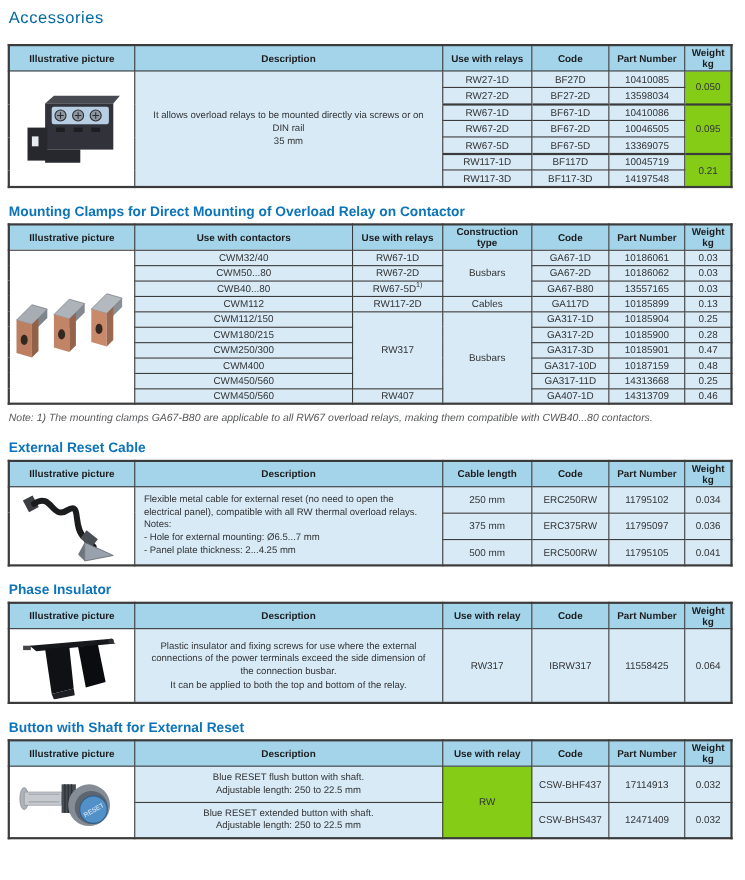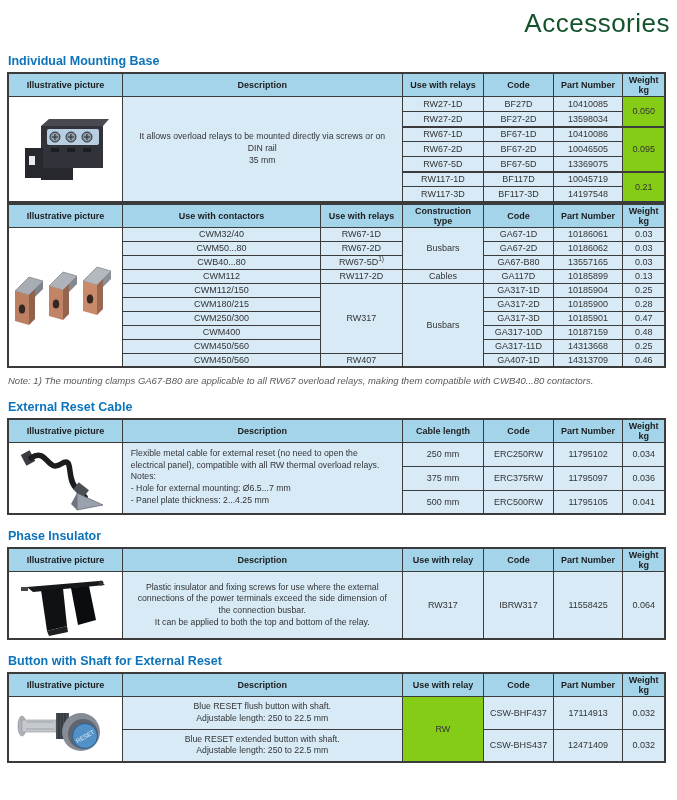--- a/index.html
+++ b/index.html
@@ -5,22 +5,22 @@
   * { margin:0; padding:0; box-sizing:border-box; }
   html,body { background:#ffffff; }
   body {
     width:677px; height:800px;
     padding:6px 7px 0 7px;
     font-family:"Liberation Sans", sans-serif;
     color:#3a3a3a;
     overflow:hidden;
   }
   h1.page-title {
-    font-size:26px; font-weight:400; color:#14532d;
-    letter-spacing:0.5px; margin:2px 0 15px 1px;text-align:right;
+    font-size:15px; font-weight:400; color:#0369a1;
+    letter-spacing:0.5px; margin:2px 0 15px 1px;
   }
   h2.section-heading {
     font-size:12.5px; font-weight:700; color:#0d74ba;
     margin:14px 0 4px 1px;
   }
   section.sec:first-of-type h2.section-heading { margin-top:10px; }
   table.acc {
     width:659px; border-collapse:collapse; table-layout:fixed;
     border:2px solid #3b3b3b;
     background:#ffffff;
@@ -51,21 +51,20 @@
     margin:7px 0 12px 1px;
   }
   td.pic svg { display:block; margin:0 auto; }
 </style>
 </head>
 <body>
 
 <h1 class="page-title">Accessories</h1>
 
 <section class="sec">
-  <h2 class="section-heading">Individual Mounting Base</h2>
   <table class="acc t1">
       <colgroup>
         <col style="width: 17.4%;">
         <col style="width: 42.6%;">
         <col style="width: 12.4%;">
         <col style="width: 10.6%;">
         <col style="width: 10.6%;">
         <col style="width: 6.4%;">
       </colgroup>
       <thead>
@@ -134,20 +133,21 @@
         <tr>
           <td>RW117-3D</td>
           <td>BF117-3D</td>
           <td>14197548</td>
         </tr>
       </tbody>
     </table>
 </section>
 
 <section class="sec">
+  <h2 class="section-heading">Mounting Clamps for Direct Mounting of Overload Relay on Contactor</h2>
   <table class="acc t2">
       <colgroup>
         <col style="width: 17.4%;">
         <col style="width: 30.2%;">
         <col style="width: 12.4%;">
         <col style="width: 12.4%;">
         <col style="width: 10.6%;">
         <col style="width: 10.6%;">
         <col style="width: 6.4%;">
       </colgroup>

